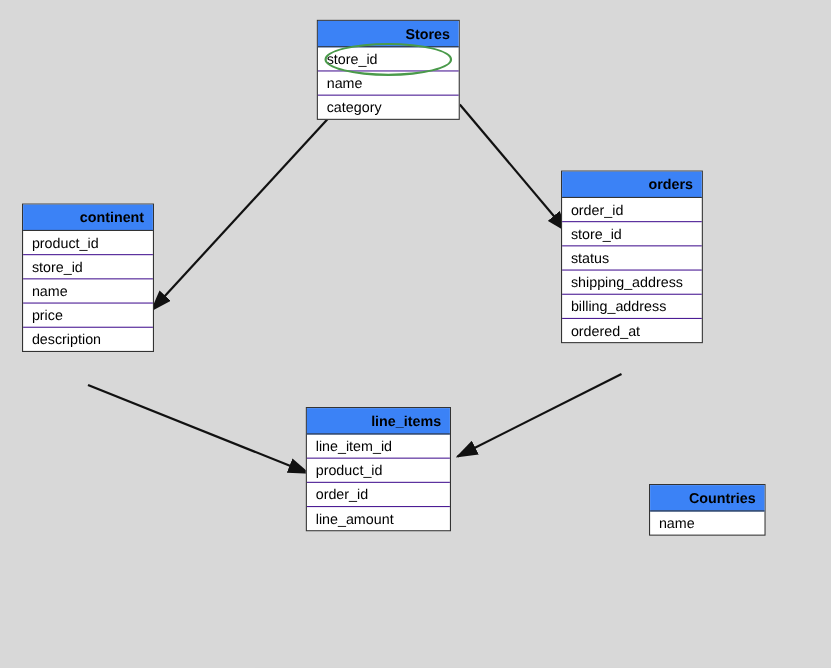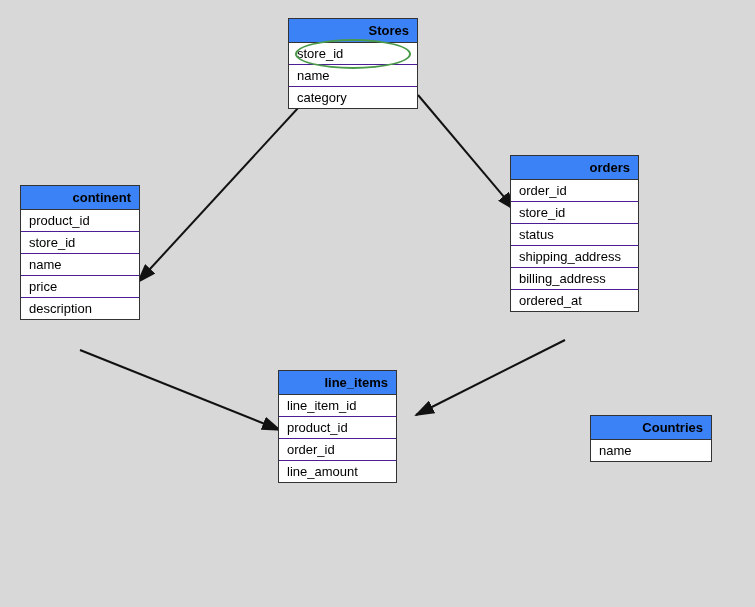--- a/index.html
+++ b/index.html
@@ -71,28 +71,28 @@
     #table-orders {
       left: 510px;
       top: 155px;
       width: 129px;
     }
 
     
     #table-line-items {
       left: 278px;
       top: 370px;
-      width: 119px;
+      width: 132px;
     }
 
     
     #table-countries {
       left: 590px;
-      top: 415px;
-      width: 122px;
+      top: 440px;
+      width: 106px;
     }
 
     svg.arrows {
       position: absolute;
       top: 0;
       left: 0;
       width: 755px;
       height: 607px;
       pointer-events: none;
     }

